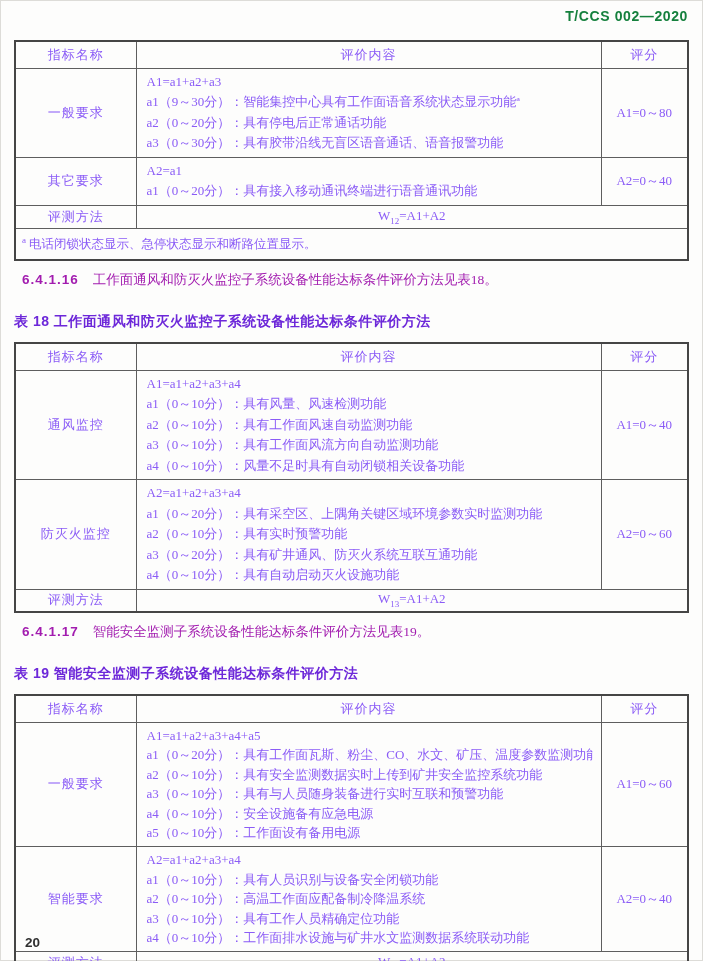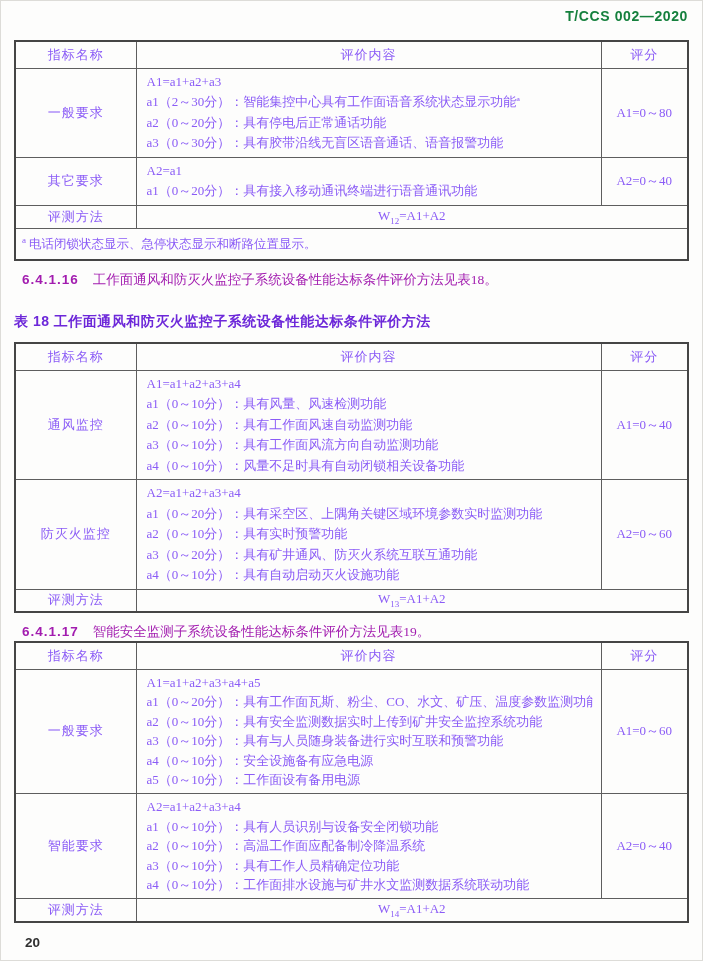--- a/index.html
+++ b/index.html
@@ -103,21 +103,21 @@
       <tbody>
           <tr class="head">
         <td>指标名称</td>
         <td>评价内容</td>
         <td>评分</td>
       </tr>
       <tr>
         <td class="name">一般要求</td>
         <td class="body-cell">
           <div class="line">A1=a1+a2+a3</div>
-          <div class="line">a1（2～30分）：智能集控中心具有工作面语音系统状态显示功能ª</div>
+          <div class="line">a1（9～30分）：智能集控中心具有工作面语音系统状态显示功能ª</div>
           <div class="line">a2（0～20分）：具有停电后正常通话功能</div>
           <div class="line">a3（0～30分）：具有胶带沿线无盲区语音通话、语音报警功能</div>
         </td>
         <td class="score">A1=0～80</td>
       </tr>
       <tr>
         <td class="name">其它要求</td>
         <td class="body-cell">
           <div class="line">A2=a1</div>
           <div class="line">a1（0～20分）：具有接入移动通讯终端进行语音通讯功能</div>
@@ -178,20 +178,21 @@
         <td class="name">评测方法</td>
         <td class="formula" colspan="2"><span>W</span><sub>13</sub><span>=A1+A2</span></td>
       </tr>
     </tbody>
       </table>
 
     <div class="section-line">
       <span class="sec-num">6.4.1.17</span><span>智能安全监测子系统设备性能达标条件评价方法见表19。</span>
     </div>
 
+    <div class="table-title">表 19 智能安全监测子系统设备性能达标条件评价方法</div>
 
     <table class="std tight">
       <colgroup>
           <col class="c1">
           <col>
           <col class="c3">
         </colgroup>
       <tbody>
           <tr class="head">
         <td>指标名称</td>

